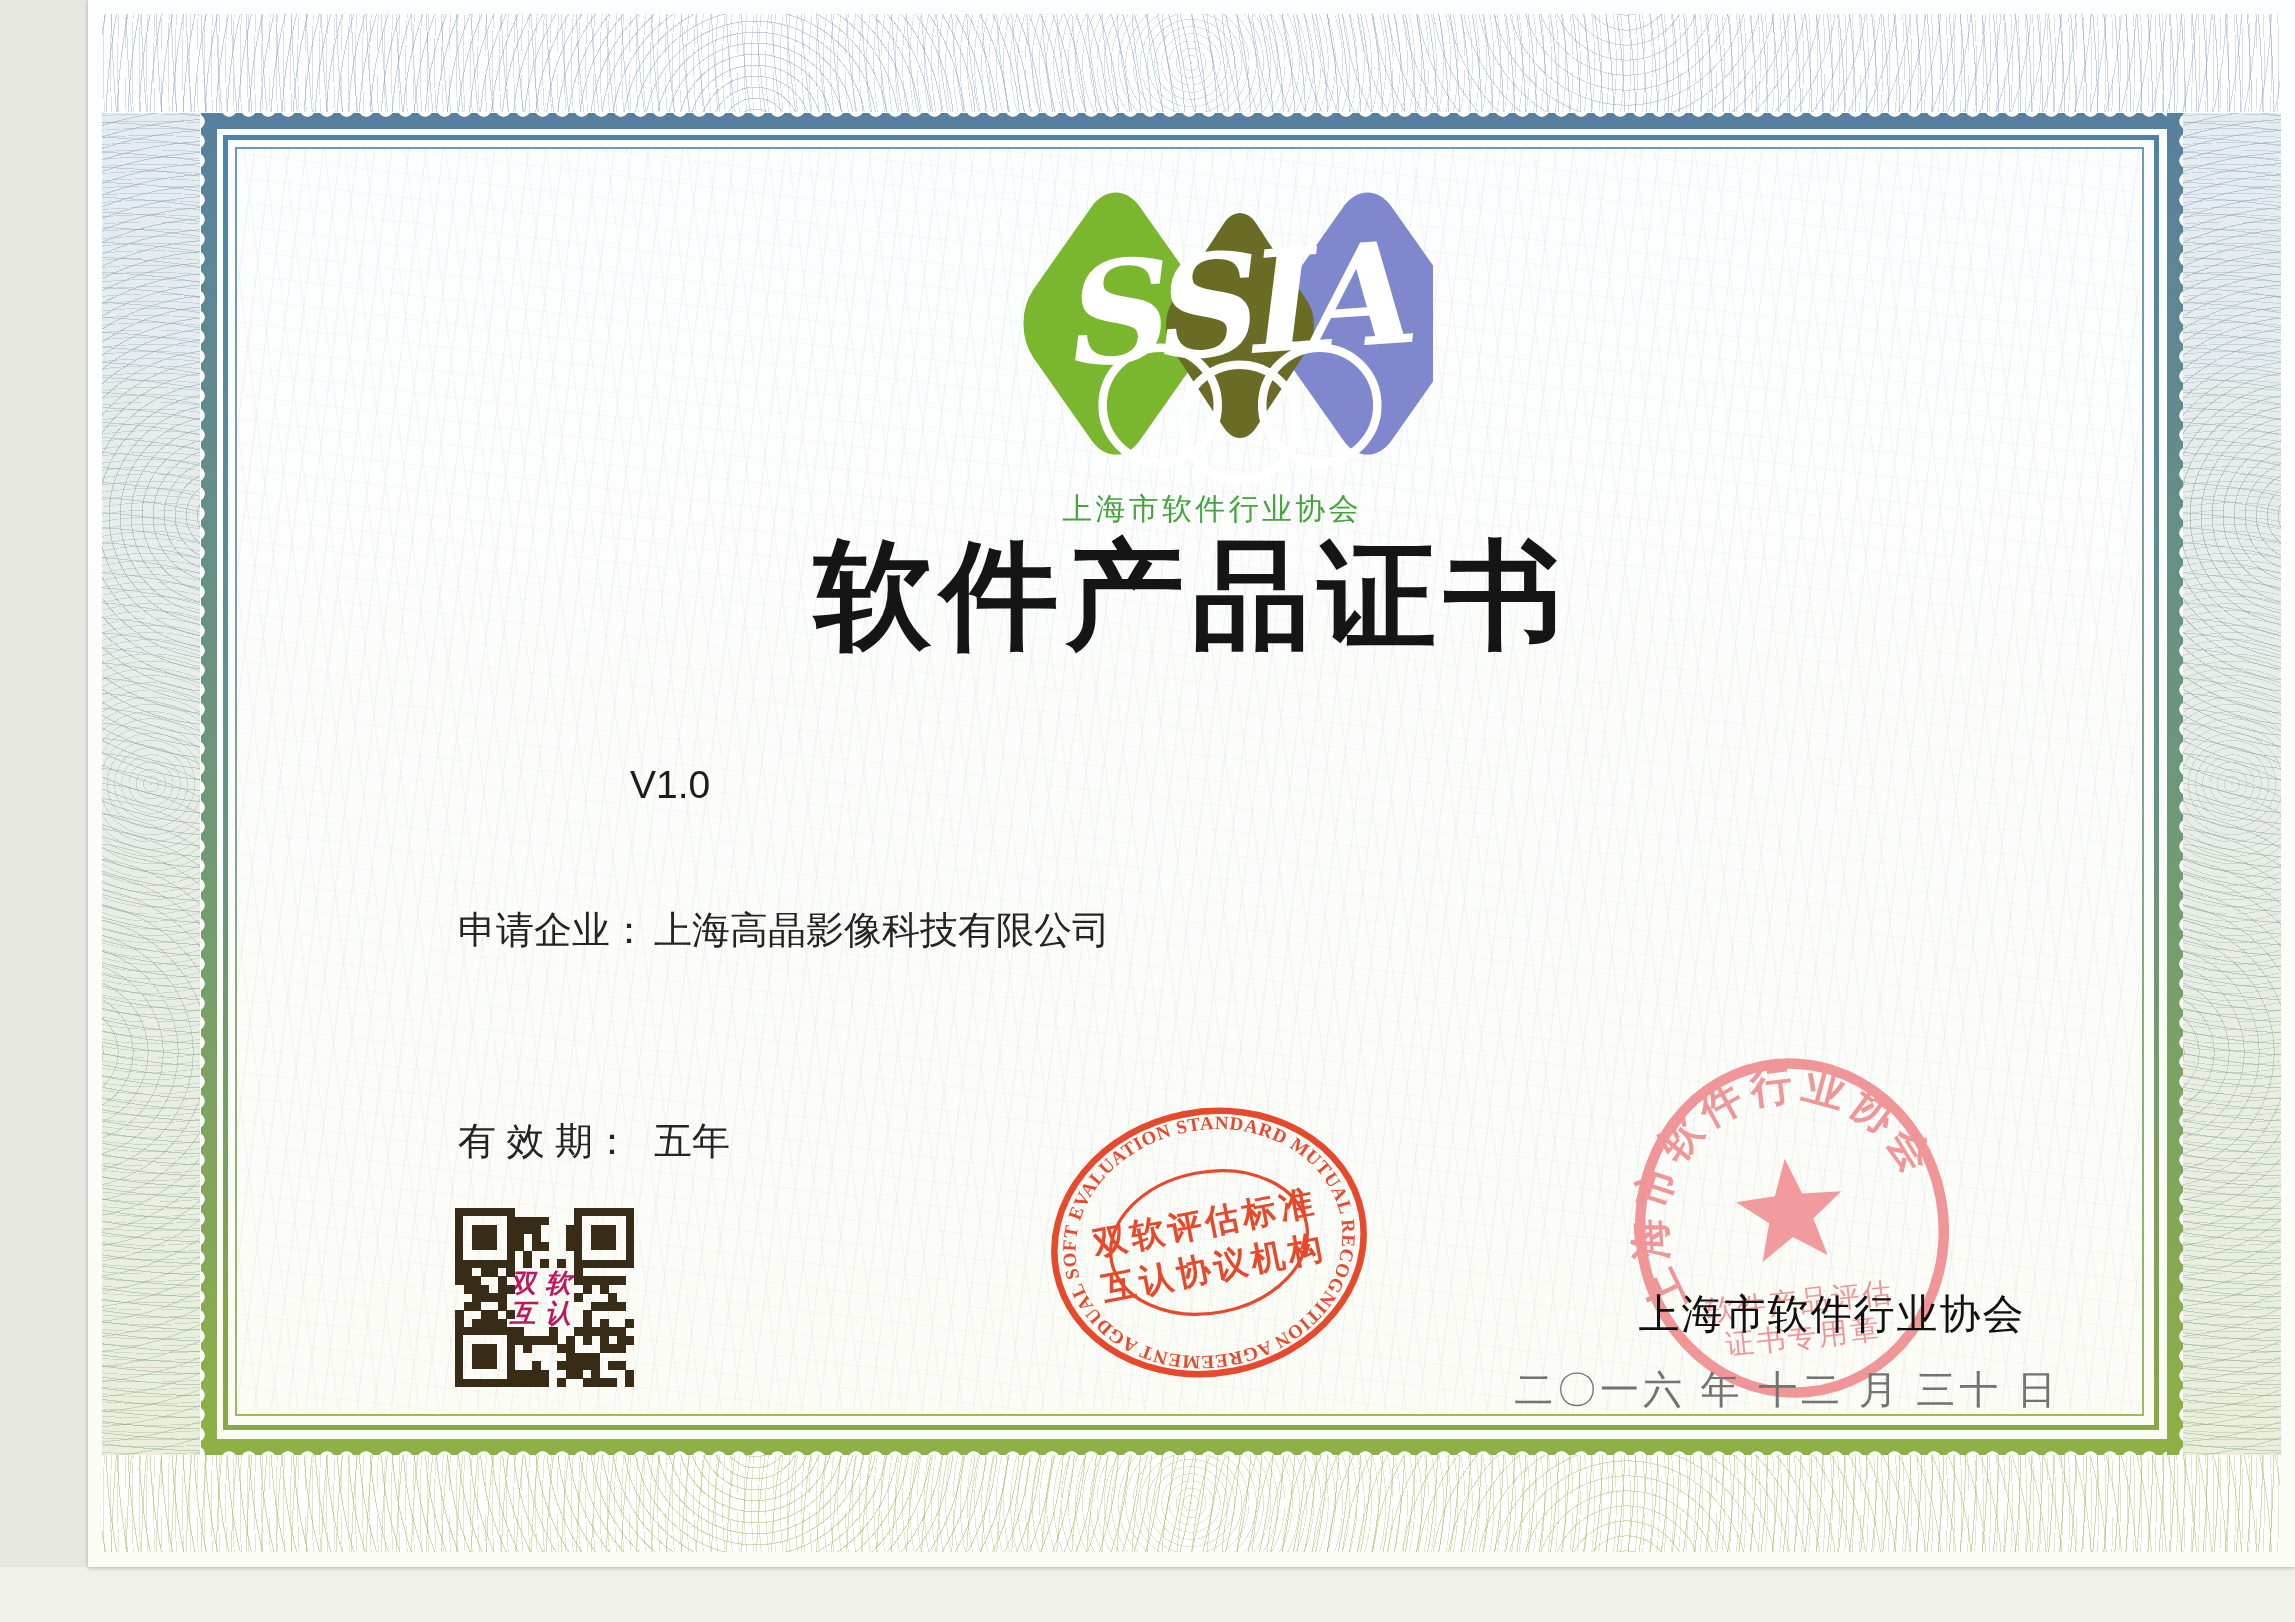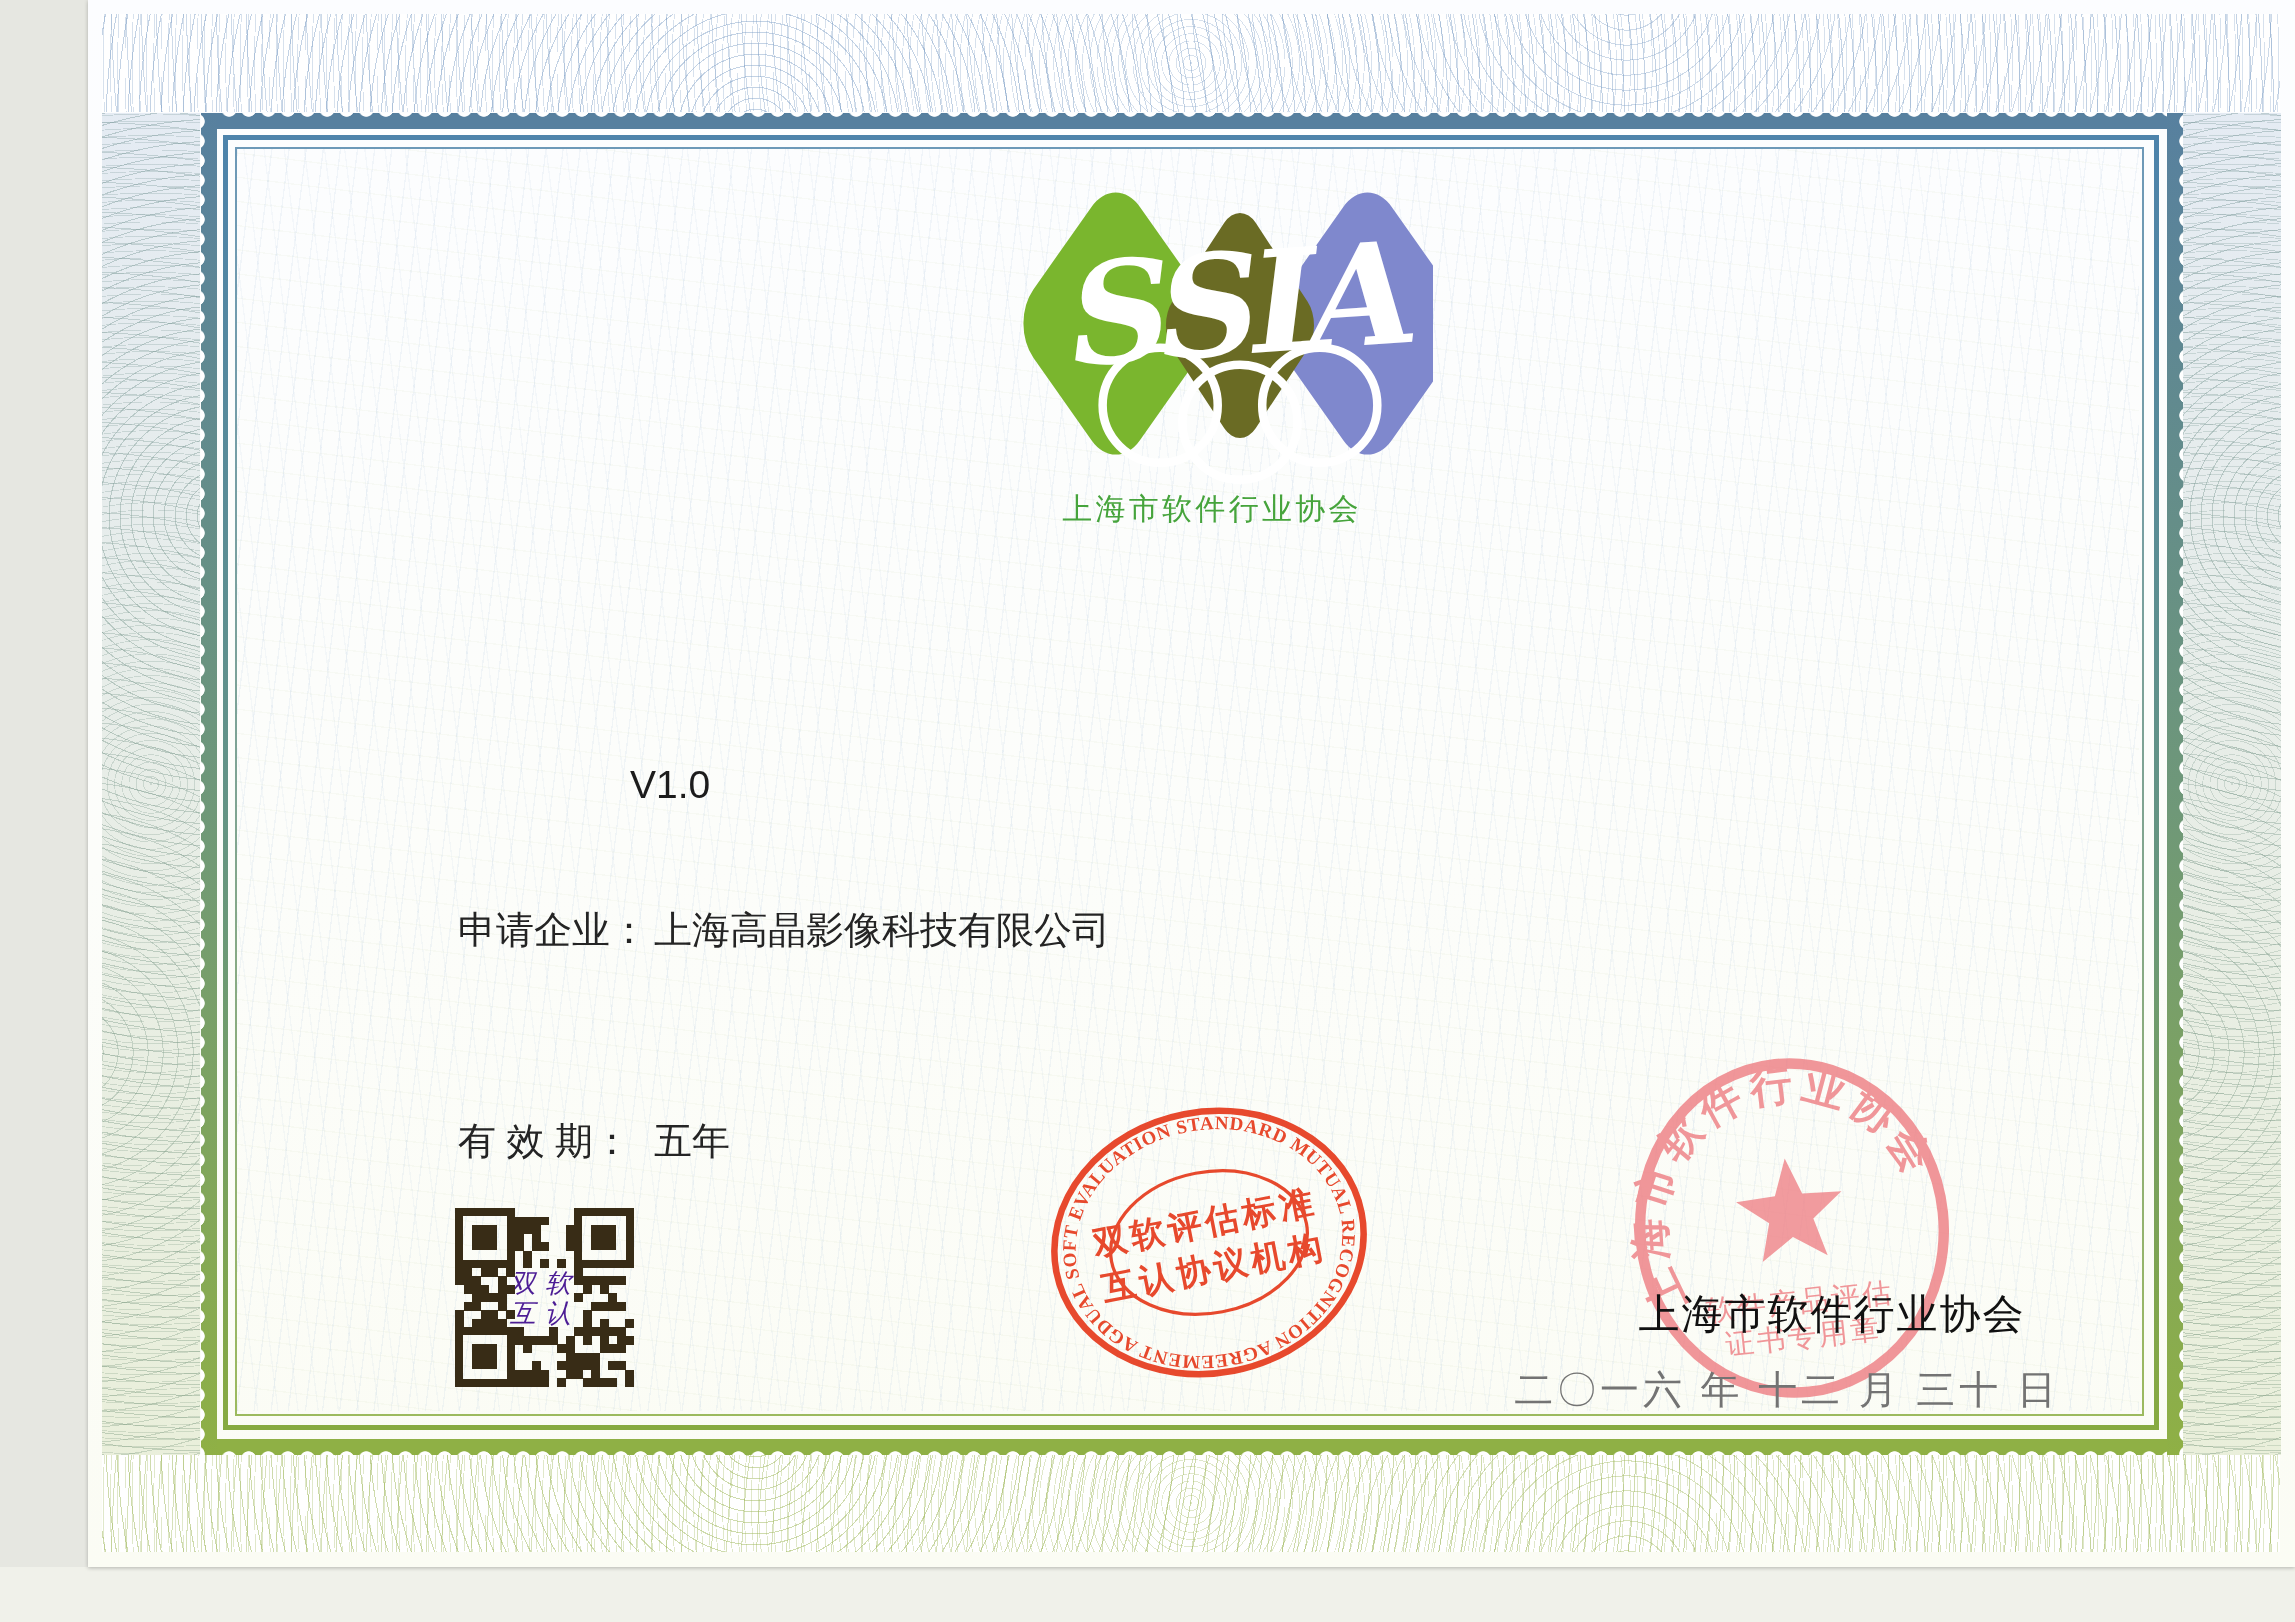--- a/index.html
+++ b/index.html
@@ -69,21 +69,21 @@
   .gap-inline{display:inline-block;width:31px;}
   .field-row{position:absolute;left:458px;font-size:38px;color:#242424;white-space:nowrap;}
   .field-label{display:inline-block;min-width:196px;}
   .field-value{display:inline-block;}
   
   .qr{position:absolute;left:455px;top:1208px;width:180px;height:180px;}
   .qr-cell{position:absolute;background:#382c16;}
   .qr-finder{position:absolute;width:60px;height:60px;border:8.5px solid #382c16;box-sizing:border-box;}
   .qr-finder::after{content:"";position:absolute;left:8.5px;top:8.5px;width:25.5px;height:25.5px;background:#382c16;}
   .qr-label{position:absolute;left:50%;top:50%;transform:translate(-50%,-50%);
-            text-align:center;font-size:26px;font-weight:normal;color:#4c1d95;line-height:30px;
+            text-align:center;font-size:26px;font-weight:bold;color:#be185d;line-height:30px;
             font-style:italic;letter-spacing:9.2px;white-space:nowrap;}
   
   .stamp{position:absolute;}
   .issuer-org{font-size:41px;color:#111;letter-spacing:2px;transform:translateX(-50%);white-space:nowrap;}
   .issuer-date{font-size:39px;color:#737373;letter-spacing:3.9px;transform:translateX(-50%);white-space:nowrap;}
 </style>
 </head>
 <body>
 
 <div id="canvas">
@@ -112,20 +112,21 @@
       <g stroke="#ffffff" stroke-width="13" fill="none">
         <circle cx="283" cy="372" r="88"></circle>
         <circle cx="405" cy="398" r="88"></circle>
         <circle cx="527" cy="372" r="88"></circle>
       </g>
       <text x="405" y="293" text-anchor="middle" font-size="215" font-style="italic" font-weight="bold" font-family="DejaVu Serif, serif" fill="#ffffff" letter-spacing="-14" transform="rotate(-4 405 240)">SSIA</text>
     </g>
   </svg>
   <div class="abs logo-label" style="left:1212px;top:489px">上海市软件行业协会</div>
 
+  <div class="abs cert-title" style="left:1192px;top:517px">软件产品证书</div>
 
   <div class="abs body-line" style="left:630px;top:763px">V1.0</div>
 
   <div class="field-row" style="top:905px">
     <span class="field-label">申请企业：</span><span class="field-value">上海高晶影像科技有限公司</span>
   </div>
   <div class="field-row" style="top:1116px">
     <span class="field-label">有 效 期：</span><span class="field-value">五年</span>
   </div>
 

